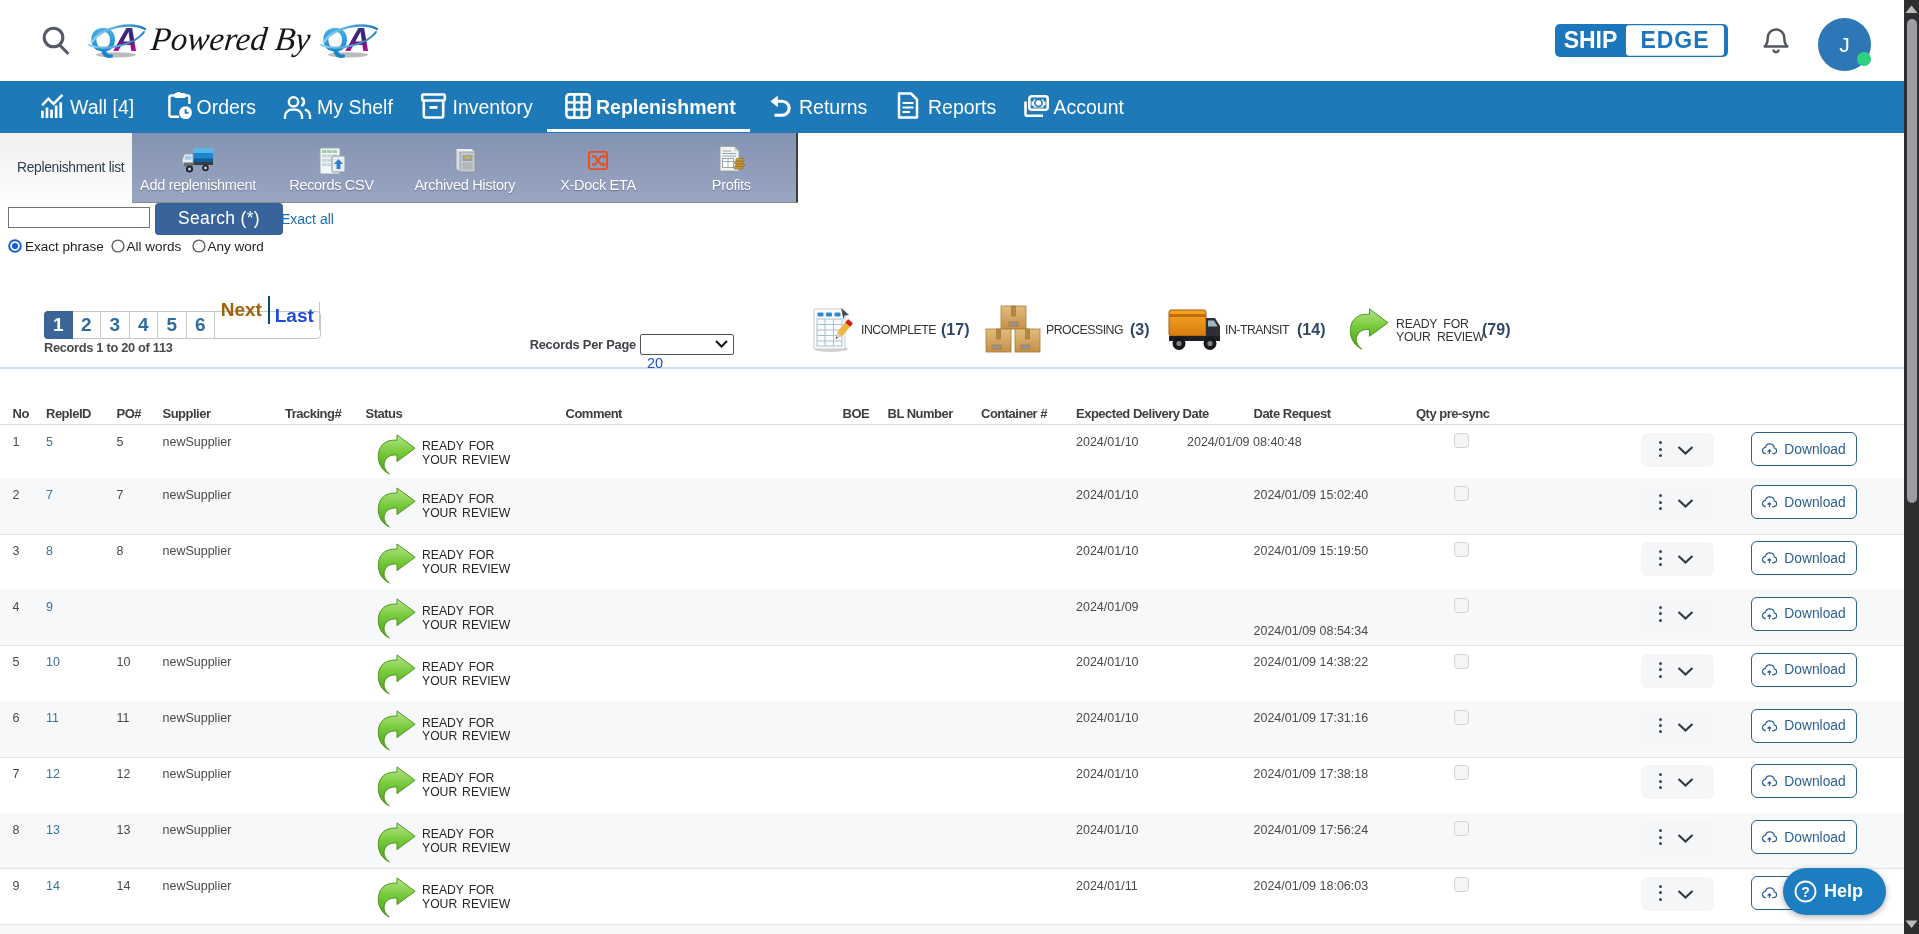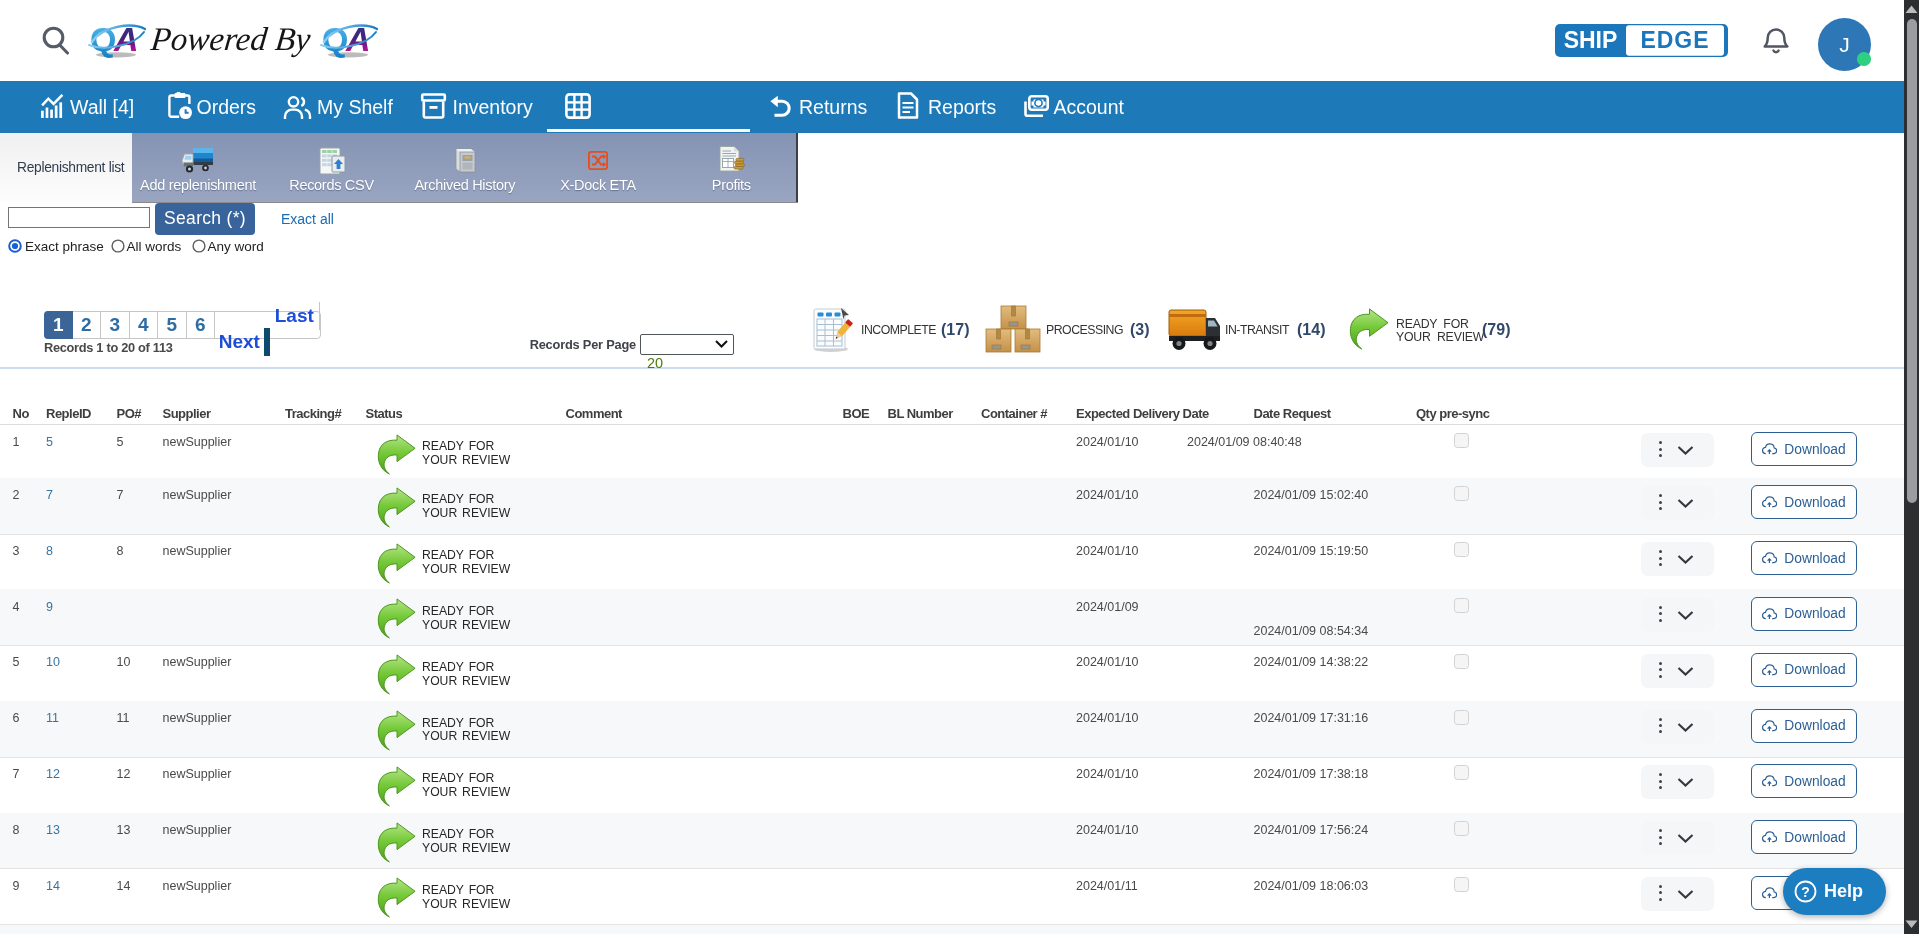--- a/index.html
+++ b/index.html
@@ -126,20 +126,21 @@
 <div class="abs navitem" style="left:452.5px;top:81px;height:52px;font-weight:normal">Inventory</div>
 <div class="abs" style="left:565px;top:93px"><svg width="26" height="26" viewBox="0 0 26 26">
         <rect x="1.4" y="1.4" width="23.2" height="23.2" rx="3" fill="none" stroke="#fff" stroke-width="2.6"></rect>
         <g stroke="#fff" stroke-width="2.4">
           <line x1="9.4" y1="2" x2="9.4" y2="24"></line>
           <line x1="16.6" y1="2" x2="16.6" y2="24"></line>
           <line x1="2" y1="9.4" x2="24" y2="9.4"></line>
           <line x1="2" y1="16.6" x2="24" y2="16.6"></line>
         </g>
       </svg></div>
+<div class="abs navitem" style="left:596px;top:81px;height:52px;font-weight:bold">Replenishment</div>
 <div class="abs" style="left:768px;top:94.5px"><svg width="23" height="23" viewBox="0 0 23 23">
         <path d="M8 6.2 h6.2 a7 7 0 0 1 0 14 H6.5" fill="none" stroke="#fff" stroke-width="3.1"></path>
         <polygon points="9.8,0.8 2.4,6.3 9.8,12.2" fill="#fff"></polygon>
       </svg></div>
 <div class="abs navitem" style="left:799px;top:81px;height:52px;font-weight:normal">Returns</div>
 <div class="abs" style="left:897px;top:92px"><svg width="22" height="27" viewBox="0 0 22 27">
         <path d="M2 1.5 h12 l6 6 V25.5 h-18 z" fill="none" stroke="#fff" stroke-width="2.5" stroke-linejoin="round"></path>
         <g stroke="#fff" stroke-width="2">
           <line x1="5.5" y1="11" x2="16.5" y2="11"></line>
           <line x1="5.5" y1="15.5" x2="16.5" y2="15.5"></line>
@@ -223,21 +224,21 @@
 <line x1="11" y1="13.5" x2="11" y2="22.5" stroke="#8da0ab" stroke-width="0.8"></line>
 <g fill="#c89b3c" stroke="#8a6a22" stroke-width="0.7">
 <rect x="17" y="21.5" width="9" height="2.6" rx="1.3"></rect>
           <rect x="18.5" y="18.8" width="9" height="2.6" rx="1.3"></rect>
           <rect x="17.5" y="16.1" width="9" height="2.6" rx="1.3"></rect>
           <rect x="19" y="13.4" width="8" height="2.6" rx="1.3"></rect>
         </g>
       </svg></div>
 <div class="abs tb-label" style="left:641.3px;top:176.5px;width:180px;text-shadow:0 1px 1px rgba(40,50,80,0.45);">Profits</div>
 <div class="abs" style="left:8px;top:207px;width:142px;height:20.5px;border:1px solid #747474;background:#fff;"></div>
-<div class="abs" style="left:155px;top:202.5px;width:100px;height:32.5px;background:#39649b;border-radius:4px;color:#fff;font-size:17.5px;letter-spacing:0.3px;display:flex;align-items:center;justify-content:center;">Search (*)</div>
+<div class="abs" style="left:155px;top:202.5px;width:128px;height:32.5px;background:#39649b;border-radius:4px;color:#fff;font-size:17.5px;letter-spacing:0.3px;display:flex;align-items:center;justify-content:center;">Search (*)</div>
 <div class="abs" style="left:281px;top:211px;font-size:14px;color:#1a6cb3;">Exact all</div>
 <svg class="abs" style="left:8.3px;top:239px" width="14" height="14">
       <circle cx="7" cy="7" r="5.8" fill="#fff" stroke="#1a5ed6" stroke-width="2"></circle>
       <circle cx="7" cy="7" r="3.1" fill="#1a5ed6"></circle>
     </svg>
 <div class="abs" style="left:25px;top:239px;font-size:13.5px;color:#222;">Exact phrase</div>
 <svg class="abs" style="left:111px;top:238.5px" width="14" height="14">
       <circle cx="7" cy="7" r="5.9" fill="#fff" stroke="#5d5d5d" stroke-width="1.4"></circle>
     </svg>
 <div class="abs" style="left:126.5px;top:239px;font-size:13.5px;color:#222;text-align:right;">All words</div>
@@ -246,26 +247,26 @@
     </svg>
 <div class="abs" style="left:207.5px;top:239px;font-size:13.5px;color:#222;">Any word</div>
 <div class="abs" style="left:0;top:367px;width:1904px;height:1.6px;background:#ccdeee;"></div>
 <div class="abs" style="left:44px;top:311px;height:27.5px;border:1px solid #c6c6c6;border-radius:4px;width:276.5px;"></div>
 <div class="abs" style="left:44px;top:311px;width:28.5px;height:27.5px;background:#3a6596;border-radius:4px 0 0 4px;color:#fff;font-weight:bold;font-size:19px;display:flex;align-items:center;justify-content:center;">1</div>
 <div class="abs" style="left:72.5px;top:311px;width:28.5px;height:27.5px;border-right:1px solid #c6c6c6;color:#2e6da4;font-weight:bold;font-size:19px;display:flex;align-items:center;justify-content:center;">2</div>
 <div class="abs" style="left:101.0px;top:311px;width:28.5px;height:27.5px;border-right:1px solid #c6c6c6;color:#2e6da4;font-weight:bold;font-size:19px;display:flex;align-items:center;justify-content:center;">3</div>
 <div class="abs" style="left:129.5px;top:311px;width:28.5px;height:27.5px;border-right:1px solid #c6c6c6;color:#2e6da4;font-weight:bold;font-size:19px;display:flex;align-items:center;justify-content:center;">4</div>
 <div class="abs" style="left:158.0px;top:311px;width:28.5px;height:27.5px;border-right:1px solid #c6c6c6;color:#2e6da4;font-weight:bold;font-size:19px;display:flex;align-items:center;justify-content:center;">5</div>
 <div class="abs" style="left:186.5px;top:311px;width:28.5px;height:27.5px;border-right:1px solid #c6c6c6;color:#2e6da4;font-weight:bold;font-size:19px;display:flex;align-items:center;justify-content:center;">6</div>
-<div class="abs" style="left:215.0px;top:328px;width:54.5px;height:27.5px;border-right:6px solid #0c4a6e;color:#1d4ed8;font-weight:bold;font-size:19px;display:flex;align-items:center;justify-content:center;">Next</div>
+<div class="abs" style="left:215.0px;top:296px;width:54.5px;height:27.5px;border-right:2px solid #0c4a6e;color:#a16207;font-weight:bold;font-size:19px;display:flex;align-items:center;justify-content:center;">Next</div>
 <div class="abs" style="left:269.5px;top:302px;width:50.5px;height:27.5px;border-right:1px solid #c6c6c6;color:#1d4ed8;font-weight:bold;font-size:19px;display:flex;align-items:center;justify-content:center;">Last</div>
 <div class="abs" style="left:44px;top:340px;font-size:12.8px;letter-spacing:-0.3px;font-weight:bold;color:#494949;">Records 1 to 20 of 113</div>
 <div class="abs" style="left:516px;top:337px;width:120px;text-align:right;font-size:12.8px;letter-spacing:-0.2px;font-weight:bold;color:#40424a;">Records Per Page</div>
 <div class="abs" style="left:640px;top:334px;width:94px;height:20.5px;border:1.6px solid #50555a;border-radius:2px;background:#fff;display:flex;align-items:center;">
-<span style="font-size:14.5px;color:#4d7c0f;margin-left:6px;margin-top:38px;">20</span>
+<span style="font-size:14.5px;color:#1d4ed8;margin-left:6px;margin-top:38px;">20</span>
 <svg style="position:absolute;right:5px" width="13" height="8" viewBox="0 0 13 8">
         <path d="M1 1 l5.5 5.5 L12 1" fill="none" stroke="#111" stroke-width="2"></path>
       </svg>
     </div>
 <svg class="abs" style="left:811px;top:306px" width="44" height="47" viewBox="0 0 44 47">
 <ellipse cx="20" cy="43" rx="17" ry="3" fill="#000" opacity="0.18"></ellipse>
 <rect x="3" y="3" width="31" height="40" rx="1.5" fill="#fbfcfd" stroke="#c3cdd6" stroke-width="1"></rect>
 <g fill="#2a8cd4">
         <rect x="6.5" y="6.5" width="6" height="4" rx="1"></rect>
         <rect x="15" y="6.5" width="6" height="4" rx="1"></rect>

